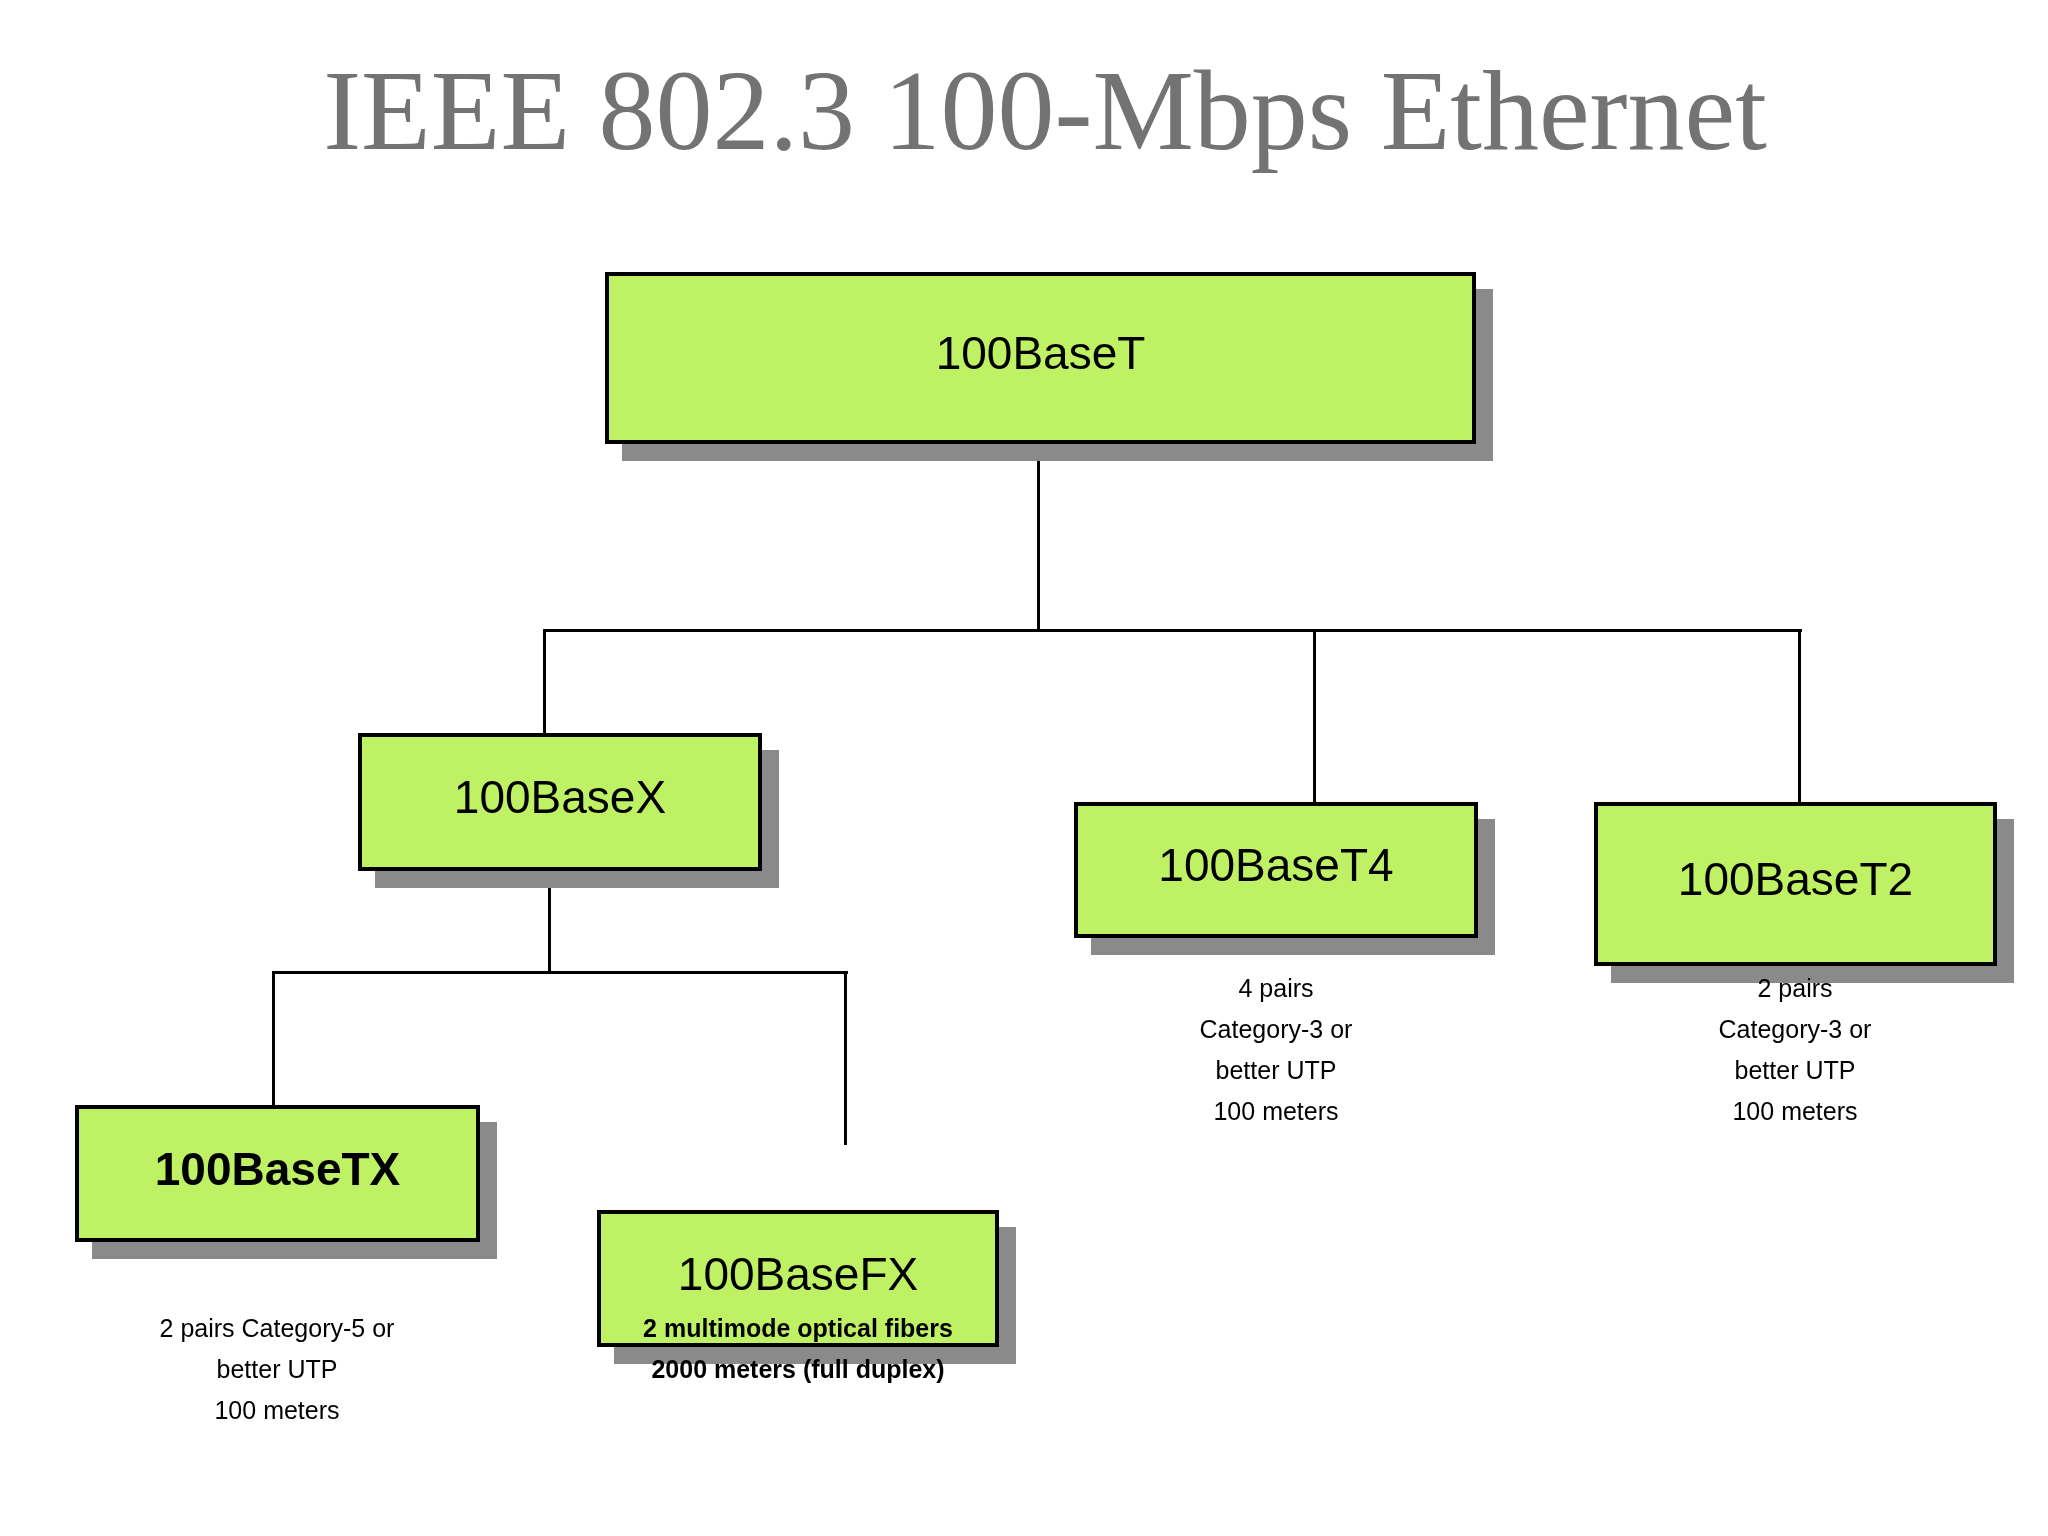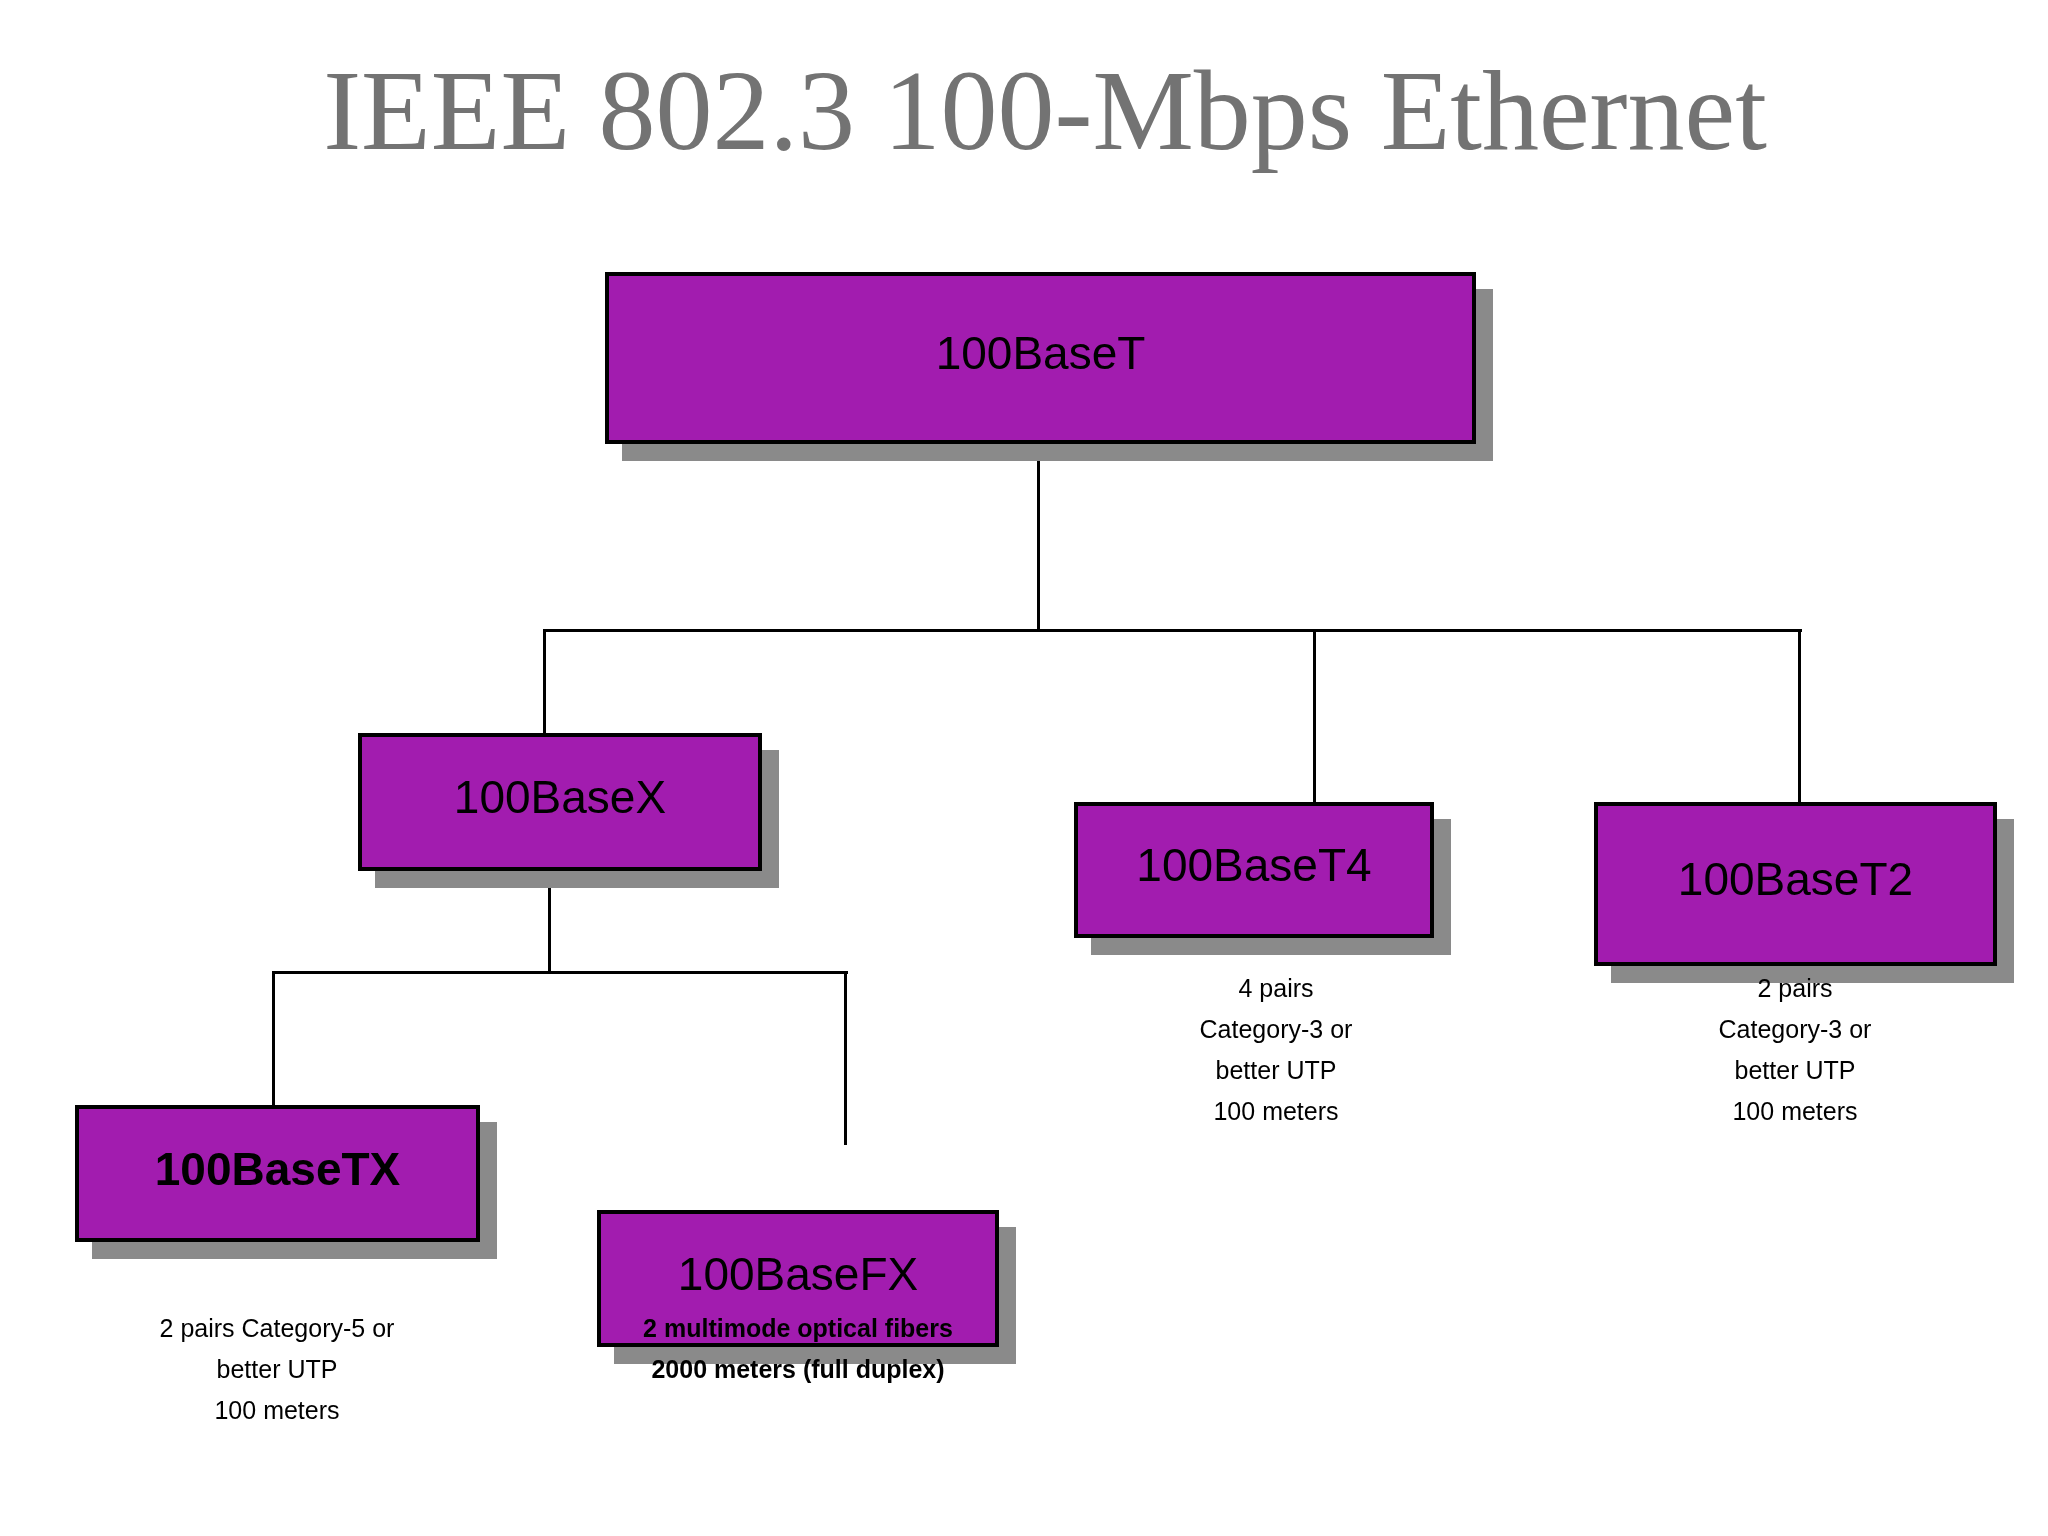--- a/index.html
+++ b/index.html
@@ -24,21 +24,21 @@
     font-family: "Liberation Serif", serif;
     font-size: 114px;
     font-weight: 400;
     white-space: nowrap;
     color: #737373;
     line-height: 1.1;
   }
   .node {
     position: absolute;
     box-sizing: border-box;
-    background: #a21caf;
+    background: #bef264;
     border: 4px solid #000000;
     box-shadow: 17px 17px 0 0 #8a8a8a;
     display: flex;
     align-items: center;
     justify-content: center;
     z-index: 2;
   }
   .node .label {
     font-size: 46px;
     line-height: 1;
@@ -78,21 +78,21 @@
   <div class="line" style="left:844px; top:971px; width:3px; height:174px;"></div>
 
   <div class="node" style="left:605px; top:272px; width:871px; height:172px;">
     <span class="label">100BaseT</span>
   </div>
 
   <div class="node" style="left:358px; top:733px; width:404px; height:138px;">
     <span class="label">100BaseX</span>
   </div>
 
-  <div class="node" style="left:1074px; top:802px; width:360px; height:136px;">
+  <div class="node" style="left:1074px; top:802px; width:404px; height:136px;">
     <span class="label">100BaseT4</span>
   </div>
 
   <div class="node" style="left:1594px; top:802px; width:403px; height:164px;">
     <span class="label">100BaseT2</span>
   </div>
 
   <div class="node" style="left:75px; top:1105px; width:405px; height:137px;font-weight:bold;">
     <span class="label">100BaseTX</span>
   </div>

